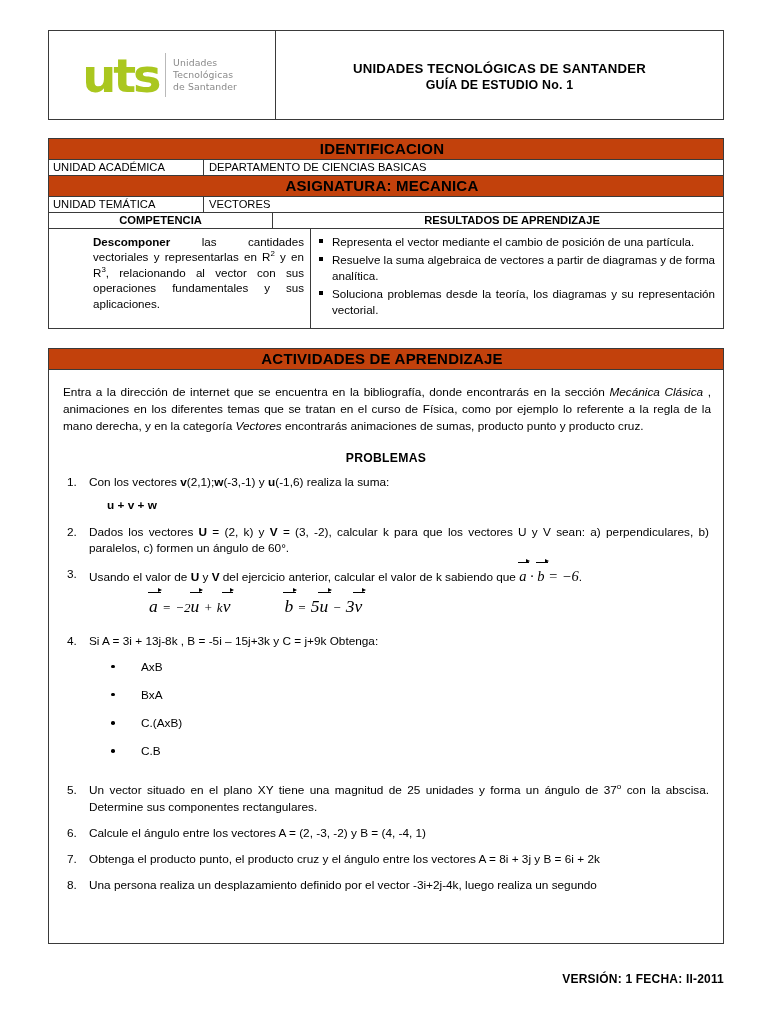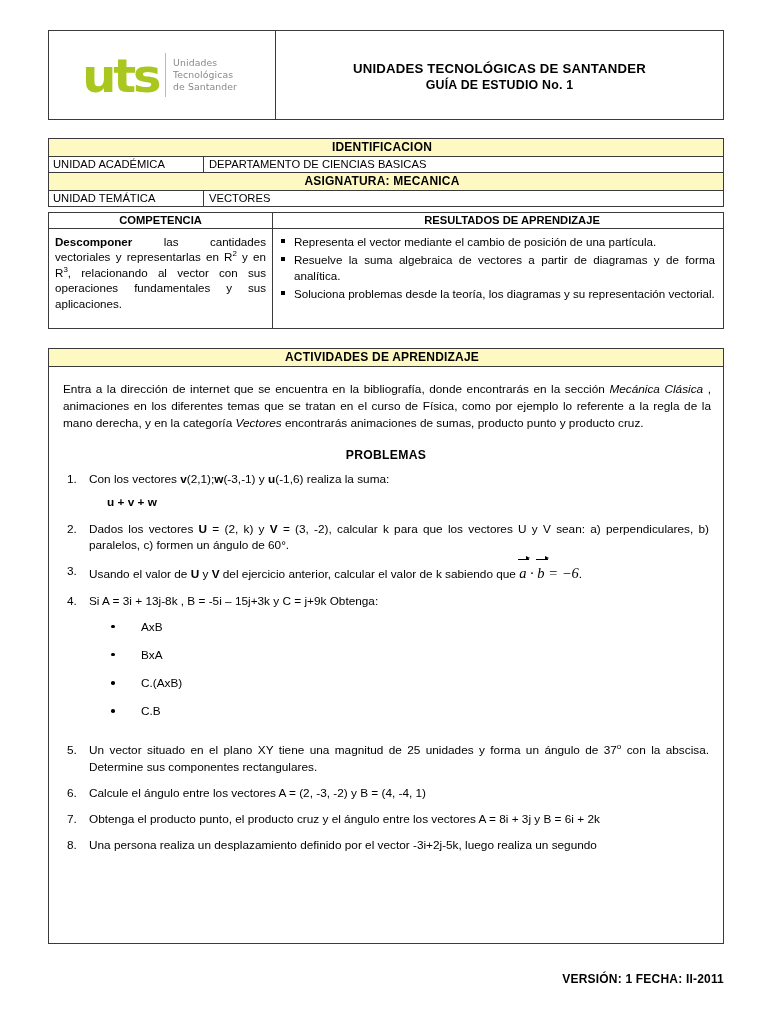--- a/index.html
+++ b/index.html
@@ -99,23 +99,23 @@
 
   
   .blk {
     position: absolute;
     left: 48px;
     width: 676px;
     border: 1.6px solid #3a3a3a;
     box-sizing: border-box;
   }
   .band {
-    background: #fef9c3;
-    text-align: center;
-    font-size: 12px;
+    background: #c2410c;
+    text-align: center;
+    font-size: 15px;
     font-weight: 700;
     letter-spacing: 0.2px;
     padding: 1px 8px 2px 0;
     border-bottom: 1.2px solid #3a3a3a;
     box-sizing: border-box;
   }
 
   .row2 {
     display: flex;
     box-sizing: border-box;
@@ -159,20 +159,21 @@
     flex: 1;
     text-align: center;
     font-size: 11.2px;
     font-weight: 700;
     padding: 1px 0 2px 0;
   }
   .comp-body {
     display: flex;
     box-sizing: border-box;
     min-height: 99px;
+    margin-left: 38px;
   }
   .comp-body .b1 {
     width: 224px;
     border-right: 1.2px solid #3a3a3a;
     box-sizing: border-box;
     padding: 5px 6px 6px 6px;
     font-size: 11.6px;
     line-height: 1.33;
     text-align: justify;
     text-justify: inter-word;
@@ -425,20 +426,24 @@
     <div class="prob just">
       <span class="num">2.</span>
       <span class="txt"><span>Dados los vectores </span><b>U</b><span> = (2, k) y </span><b>V</b><span> = (3, -2), calcular k para que los vectores U y V sean: a) perpendiculares, b) paralelos, c) formen un ángulo de 60°.</span></span>
     </div>
 
     <div class="prob">
       <span class="num">3.</span>
       <span class="txt"><span>Usando el valor de </span><b>U</b><span> y </span><b>V</b><span> del ejercicio anterior, calcular el valor de k sabiendo que </span><span class="mth"><span class="vec">a</span> · <span class="vec">b</span> = −6</span><span>.</span></span>
     </div>
 
+    <div class="eqrow">
+      <span class="eq"><span class="vec">a</span> <span class="sm">=</span> <span class="sm">−2</span><span class="vec">u</span> <span class="sm">+</span> <span class="sm">k</span><span class="vec">v</span></span>
+      <span class="eq"><span class="vec">b</span> <span class="sm">=</span> 5<span class="vec">u</span> <span class="sm">−</span> 3<span class="vec">v</span></span>
+    </div>
 
     <div class="prob">
       <span class="num">4.</span>
       <span class="txt">Si A = 3i + 13j-8k , B = -5i – 15j+3k y C = j+9k Obtenga:</span>
     </div>
     <div class="bullets">
       <div class="bi">
           <span class="dot">
             <i></i>
           </span>
@@ -474,19 +479,19 @@
       <span class="txt">Calcule el ángulo entre los vectores A = (2, -3, -2) y B = (4, -4, 1)</span>
     </div>
 
     <div class="prob">
       <span class="num">7.</span>
       <span class="txt">Obtenga el producto punto, el producto cruz y el ángulo entre los vectores A = 8i + 3j y B = 6i + 2k</span>
     </div>
 
     <div class="prob just">
       <span class="num">8.</span>
-      <span class="txt">Una persona realiza un desplazamiento definido por el vector  -3i+2j-5k,  luego realiza un segundo</span>
+      <span class="txt">Una persona realiza un desplazamiento definido por el vector  -3i+2j-4k,  luego realiza un segundo</span>
     </div>
   </div>
 
   <div class="footer">VERSIÓN: 1  FECHA: II-2011</div>
 
 </div>
 
 </body></html>

